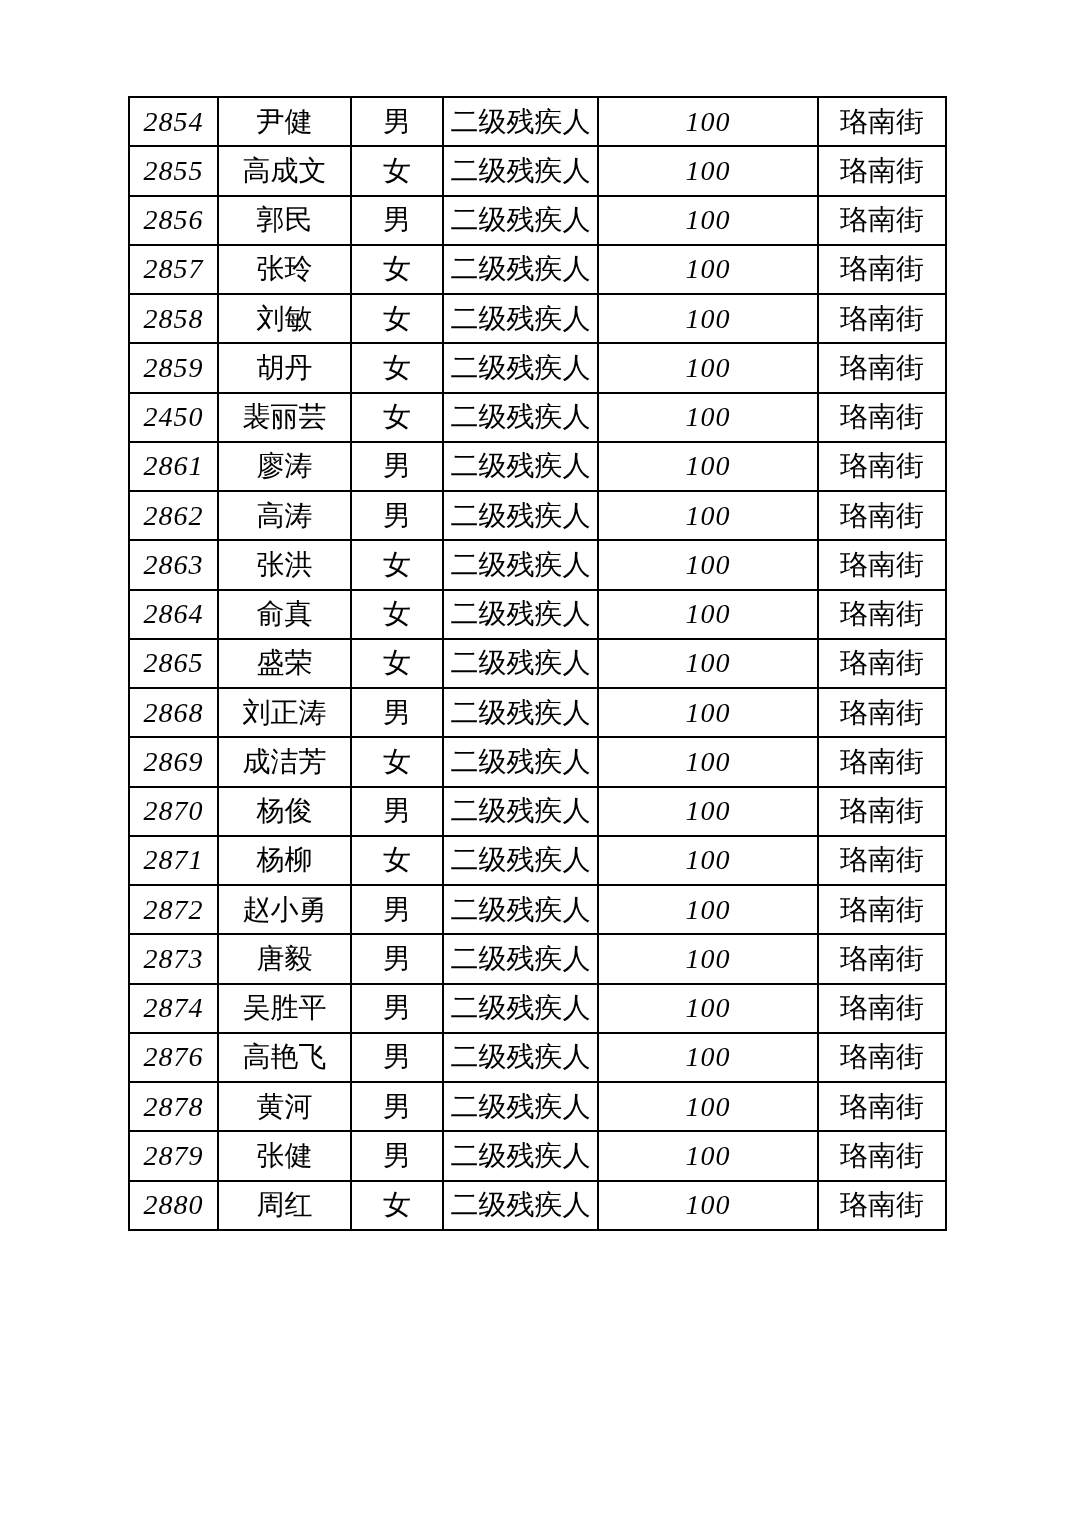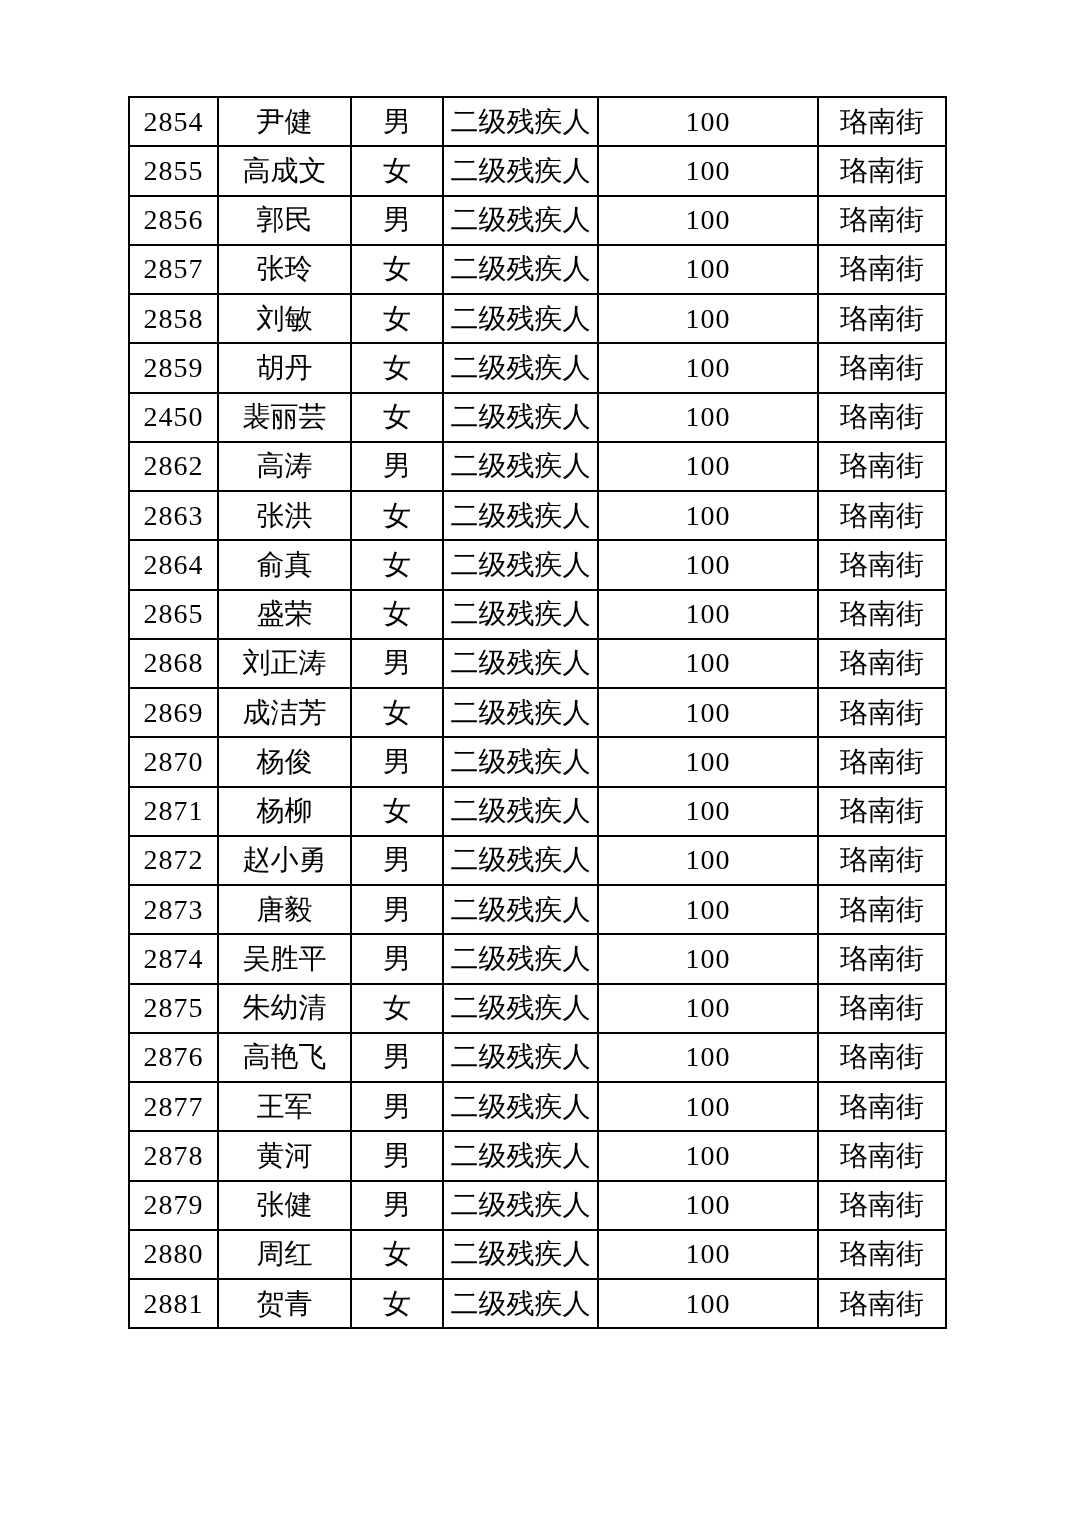--- a/index.html
+++ b/index.html
@@ -34,20 +34,21 @@
     white-space: nowrap;
   }
   col.c-serial   { width: 89px;  }
   col.c-name     { width: 133px; }
   col.c-gender   { width: 92px;  }
   col.c-category { width: 155px; }
   col.c-amount   { width: 220px; }
   col.c-street   { width: 128px; }
   td.col-serial, td.col-amount {
     letter-spacing: 1px;
+    font-style: italic;
   }
 </style>
 </head>
 <body>
 
 <table class="roster">
   <colgroup>
     <col class="c-serial">
     <col class="c-name">
     <col class="c-gender">
@@ -106,20 +107,28 @@
       </tr>
       <tr>
         <td class="col-serial">2450</td>
         <td class="col-name">裴丽芸</td>
         <td class="col-gender">女</td>
         <td class="col-category">二级残疾人</td>
         <td class="col-amount">100</td>
         <td class="col-street">珞南街</td>
       </tr>
       <tr>
+        <td class="col-serial">2861</td>
+        <td class="col-name">廖涛</td>
+        <td class="col-gender">男</td>
+        <td class="col-category">二级残疾人</td>
+        <td class="col-amount">100</td>
+        <td class="col-street">珞南街</td>
+      </tr>
+      <tr>
         <td class="col-serial">2862</td>
         <td class="col-name">高涛</td>
         <td class="col-gender">男</td>
         <td class="col-category">二级残疾人</td>
         <td class="col-amount">100</td>
         <td class="col-street">珞南街</td>
       </tr>
       <tr>
         <td class="col-serial">2863</td>
         <td class="col-name">张洪</td>
@@ -194,69 +203,45 @@
       </tr>
       <tr>
         <td class="col-serial">2874</td>
         <td class="col-name">吴胜平</td>
         <td class="col-gender">男</td>
         <td class="col-category">二级残疾人</td>
         <td class="col-amount">100</td>
         <td class="col-street">珞南街</td>
       </tr>
       <tr>
-        <td class="col-serial">2875</td>
-        <td class="col-name">朱幼清</td>
-        <td class="col-gender">女</td>
-        <td class="col-category">二级残疾人</td>
-        <td class="col-amount">100</td>
-        <td class="col-street">珞南街</td>
-      </tr>
-      <tr>
         <td class="col-serial">2876</td>
         <td class="col-name">高艳飞</td>
         <td class="col-gender">男</td>
         <td class="col-category">二级残疾人</td>
         <td class="col-amount">100</td>
         <td class="col-street">珞南街</td>
       </tr>
       <tr>
-        <td class="col-serial">2877</td>
-        <td class="col-name">王军</td>
-        <td class="col-gender">男</td>
-        <td class="col-category">二级残疾人</td>
-        <td class="col-amount">100</td>
-        <td class="col-street">珞南街</td>
-      </tr>
-      <tr>
         <td class="col-serial">2878</td>
         <td class="col-name">黄河</td>
         <td class="col-gender">男</td>
         <td class="col-category">二级残疾人</td>
         <td class="col-amount">100</td>
         <td class="col-street">珞南街</td>
       </tr>
       <tr>
         <td class="col-serial">2879</td>
         <td class="col-name">张健</td>
         <td class="col-gender">男</td>
         <td class="col-category">二级残疾人</td>
         <td class="col-amount">100</td>
         <td class="col-street">珞南街</td>
       </tr>
       <tr>
         <td class="col-serial">2880</td>
         <td class="col-name">周红</td>
-        <td class="col-gender">女</td>
-        <td class="col-category">二级残疾人</td>
-        <td class="col-amount">100</td>
-        <td class="col-street">珞南街</td>
-      </tr>
-      <tr>
-        <td class="col-serial">2881</td>
-        <td class="col-name">贺青</td>
         <td class="col-gender">女</td>
         <td class="col-category">二级残疾人</td>
         <td class="col-amount">100</td>
         <td class="col-street">珞南街</td>
       </tr>
     </tbody>
 </table>
 
 </body></html>

